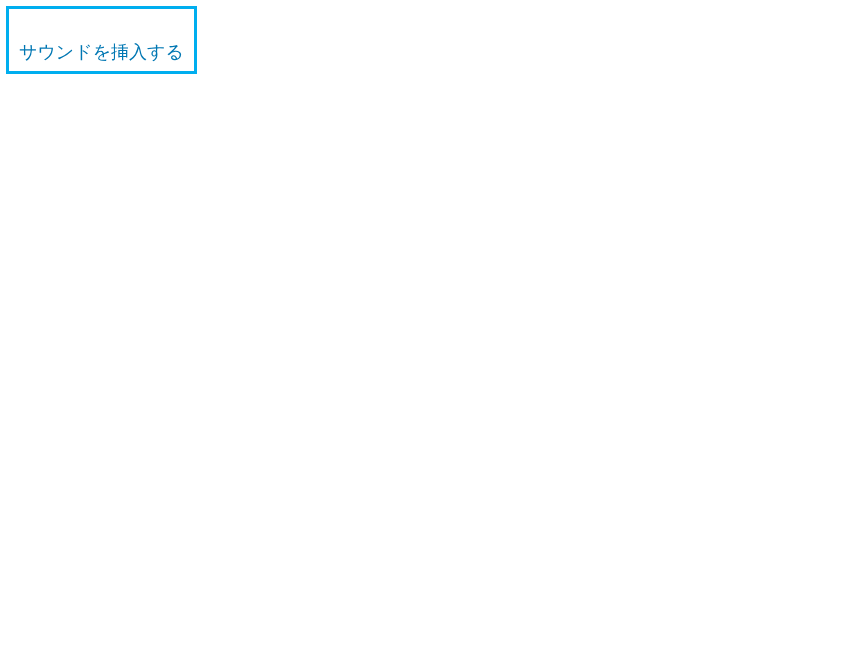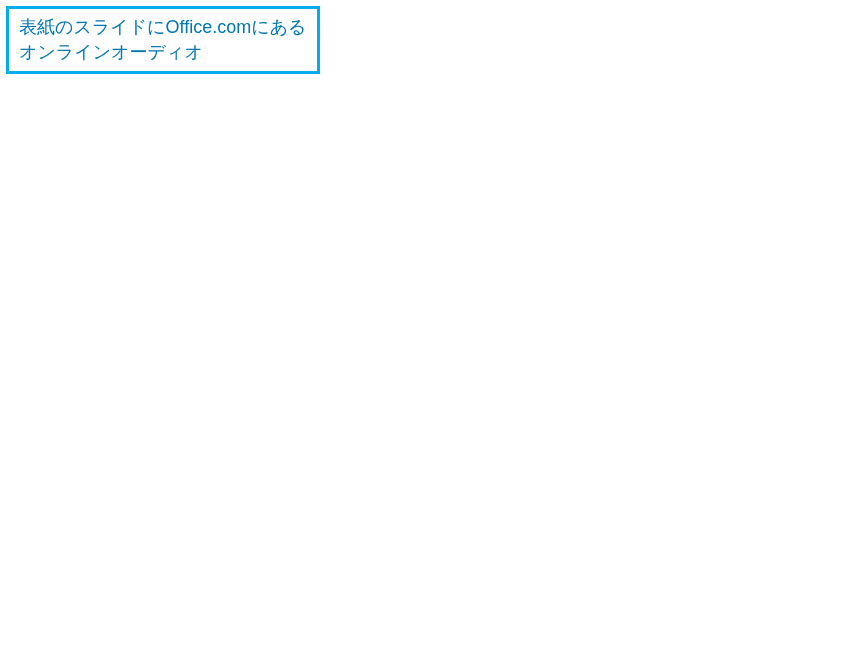--- a/index.html
+++ b/index.html
@@ -70,22 +70,22 @@
   
   .line { position:absolute; background:#e4007f; z-index:5;}
 </style>
 </head>
 <body>
 
 
 
 
 <div class="title-box">
-  <span>表紙のスライドにOffice.comにある</span><br>
-  <span>オンラインオーディオ</span>
+  <br>
+  <span>サウンドを挿入する</span>
 </div>
 
 
 <div class="audio-sample">
   <div class="spk">🔊</div>
   <div>オーディオ</div>
   <div style="font-size:8px;color:#aaa;">▾</div>
 </div>
 
 

